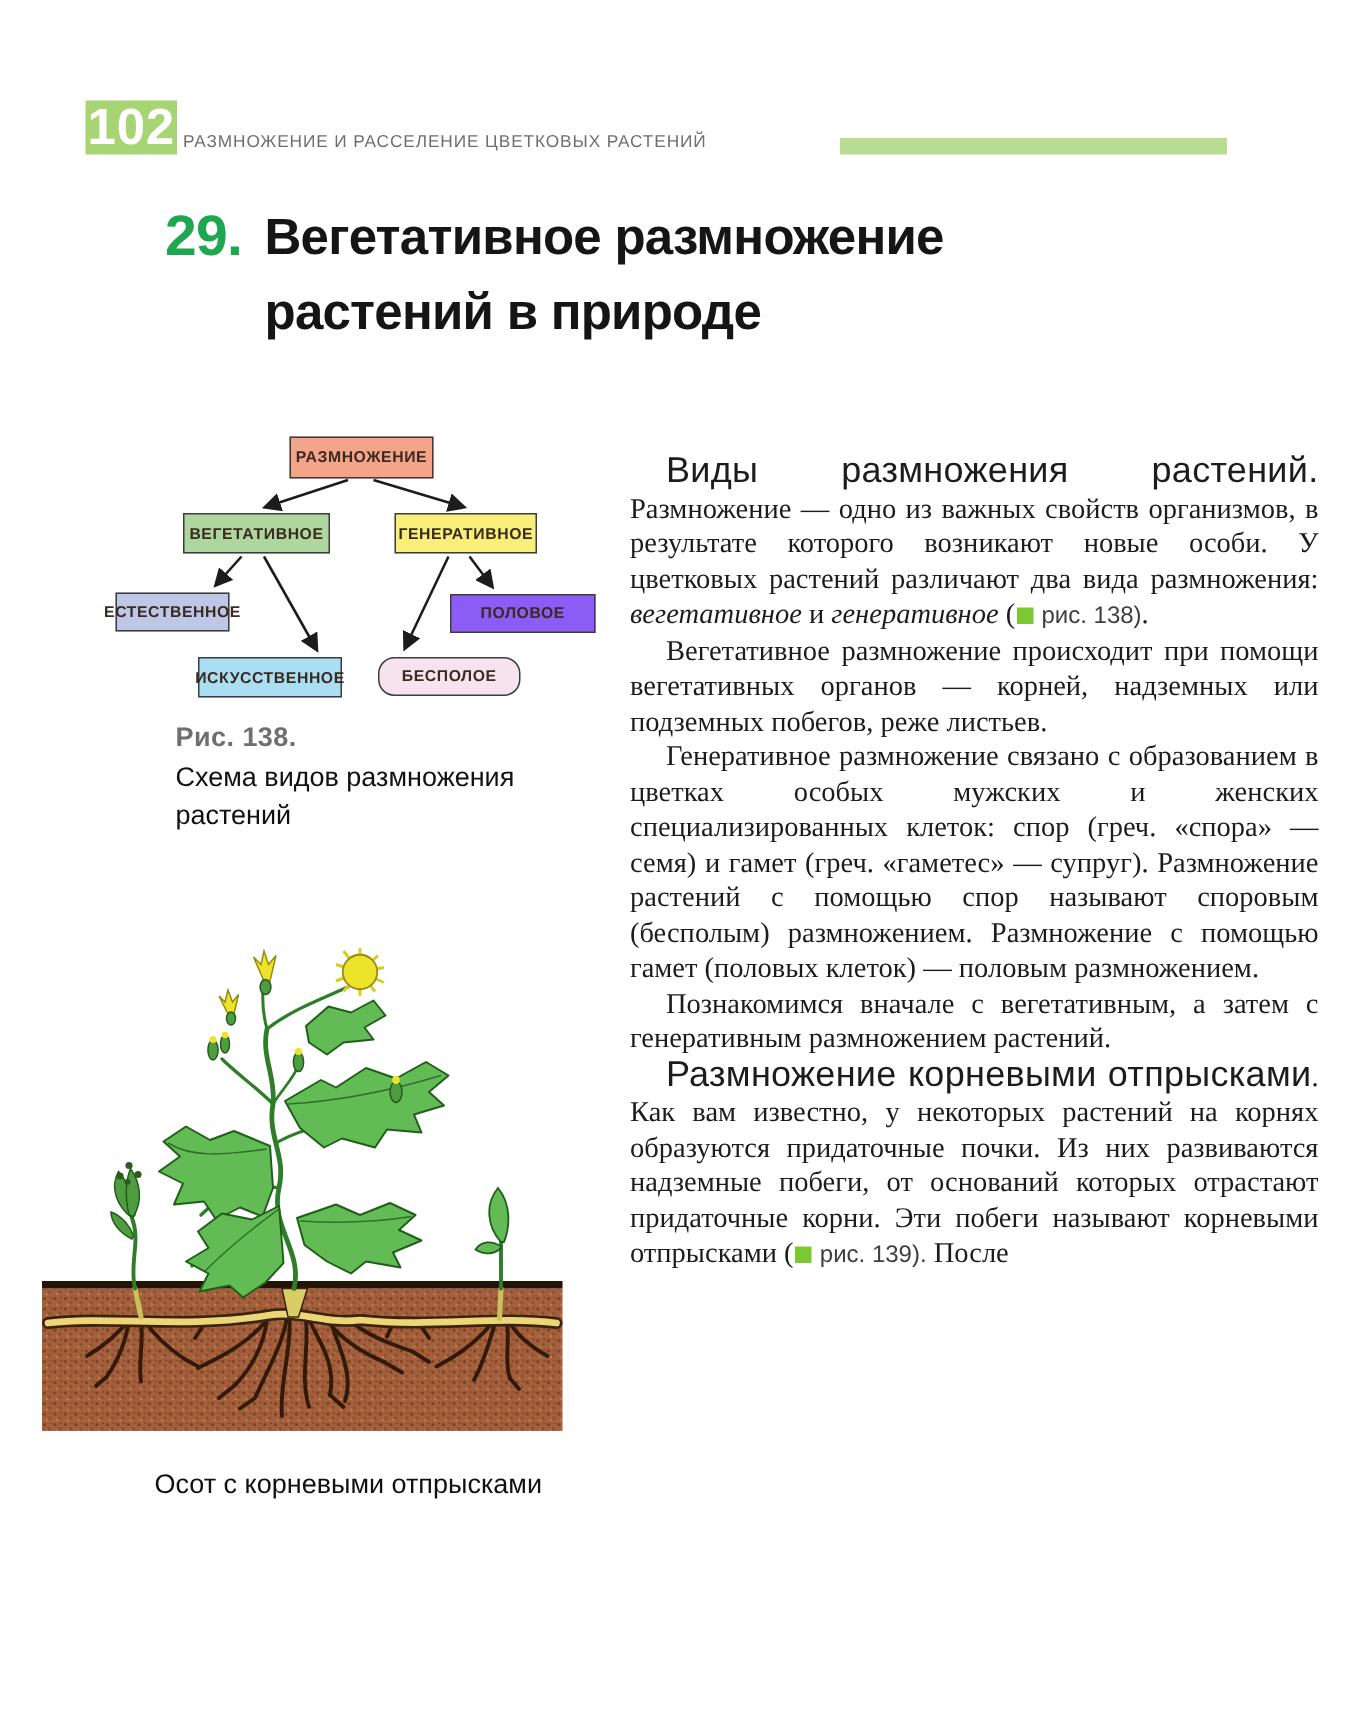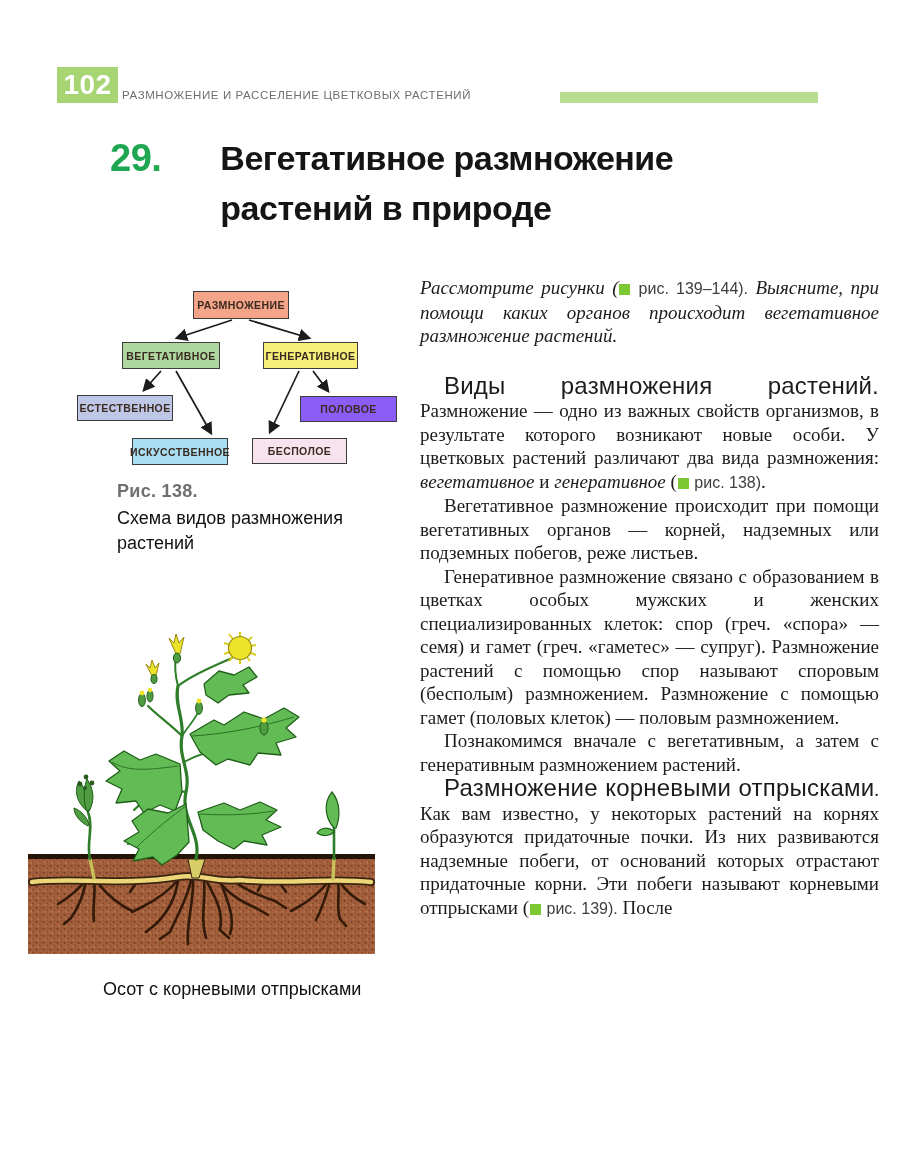--- a/index.html
+++ b/index.html
@@ -1,27 +1,27 @@
 <!DOCTYPE html>
 <html><head>
 <meta charset="utf-8">
 <style>
   html,body{margin:0;padding:0;background:#fff;}
   .page{position:relative;width:910px;height:1150px;background:#ffffff;overflow:hidden;
         font-family:"Liberation Sans",sans-serif;}
   
   .pagenum{position:absolute;left:57px;top:67px;width:61px;height:36px;background:#a8d573;
-           color:#ffffff;font-weight:700;font-size:28px;display:flex;align-items:center;justify-content:center;
+           color:#ffffff;font-weight:700;font-size:34px;display:flex;align-items:center;justify-content:center;
            letter-spacing:0.5px;}
   .runhead{position:absolute;left:122px;top:89px;font-size:11.5px;color:#6e6e6e;letter-spacing:0.6px;}
   .headbar{position:absolute;left:560px;top:92px;width:258px;height:11px;background:#b9dd90;}
   
   .title{position:absolute;left:110px;top:133px;display:flex;gap:15px;}
   .title-num{font-weight:700;font-size:38px;color:#1ea651;line-height:50px;letter-spacing:-0.5px;}
-  .title-text{font-weight:700;font-size:34px;color:#151515;line-height:50px;letter-spacing:-0.5px;margin-left:44px;}
+  .title-text{font-weight:700;font-size:34px;color:#151515;line-height:50px;letter-spacing:-0.5px;}
   .title-text span{display:block;}
   
   .flowchart{position:absolute;left:60px;top:283px;width:345px;height:192px;}
   .fc-arrows{position:absolute;left:0;top:0;}
   .chart-box{position:absolute;border:1.6px solid #3c3c3c;display:flex;align-items:center;justify-content:center;
              font-weight:700;font-size:10.5px;letter-spacing:0.4px;color:#3a2a20;box-sizing:border-box;}
   
   .caption{position:absolute;}
   .cap-num{font-size:18px;color:#6f6f6f;letter-spacing:0.3px;margin:0 0 4px 0;font-weight:bold;}
   .cap-text{font-size:18px;color:#111111;font-weight:400;margin:0;line-height:25px;}
@@ -70,24 +70,24 @@
         <path d="M101,88 L84,107" marker-end="url(#ah)"></path>
         <path d="M116,88 L151,150" marker-end="url(#ah)"></path>
         <path d="M239,88 L210,149" marker-end="url(#ah)"></path>
         <path d="M253,88 L268,108" marker-end="url(#ah)"></path>
       </g>
     </svg>
     <div>
         <div class="chart-box" style="left: 133px; top: 8px; width: 96px; height: 28px; background: rgb(244, 164, 136);">РАЗМНОЖЕНИЕ</div>
         <div class="chart-box" style="left: 62px; top: 59px; width: 98px; height: 27px; background: rgb(174, 215, 160);">ВЕГЕТАТИВНОЕ</div>
         <div class="chart-box" style="left: 203px; top: 59px; width: 95px; height: 27px; background: rgb(247, 239, 121);">ГЕНЕРАТИВНОЕ</div>
-        <div class="chart-box" style="left: 17px; top: 112px; width: 96px; height: 26px; background: rgb(191, 199, 230);">ЕСТЕСТВЕННОЕ</div>
+        <div class="chart-box" style="left: 17px; top: 112px; width: 76px; height: 26px; background: rgb(191, 199, 230);">ЕСТЕСТВЕННОЕ</div>
         <div class="chart-box" style="left: 240px; top: 113px; width: 97px; height: 26px; background: #8b5cf6;">ПОЛОВОЕ</div>
         <div class="chart-box" style="left: 72px; top: 155px; width: 96px; height: 27px; background: rgb(169, 222, 243);">ИСКУССТВЕННОЕ</div>
-        <div class="chart-box" style="left: 192px; top: 155px; width: 95px; height: 26px; background: rgb(247, 227, 238);">БЕСПОЛОЕ</div>
+        <div class="chart-box" style="left: 192px; top: 155px; width: 95px; height: 26px; background: rgb(247, 227, 238); border-radius: 11px;">БЕСПОЛОЕ</div>
       </div>
   </div>
 
   <div class="caption cap138">
     <p class="cap-num">Рис. 138.</p>
     <p class="cap-text">Схема видов размножения растений</p>
   </div>
 
   <svg class="fig139" viewBox="0 0 350 345">
     <defs>
@@ -207,21 +207,20 @@
         <path d="M306,219 C300,215 293,215 289,221 C295,225 302,224 306,220 Z"></path>
       </g>
     </g>
   </svg>
 
   <div class="caption cap139">
     <p class="cap-text">Осот с корневыми отпрысками</p>
   </div>
 
   <div class="article">
-      <p class="para intro"><span class="i">Рассмотрите рисунки (</span><span class="sq"></span><span class="fig"> рис. 139–144).</span><span class="i"> Выясните, при помощи каких органов происходит вегетативное размножение растений.</span></p>
       <p class="para body gap"><span class="b">Виды размножения растений. </span><span class="r">Размножение — одно из важных свойств организмов, в результате которого возникают новые особи. У цветковых растений различают два вида размножения: </span><span class="i">вегетативное</span><span class="r"> и </span><span class="i">генеративное</span><span class="r"> (</span><span class="sq"></span><span class="fig"> рис. 138)</span><span class="r">.</span></p>
       <p class="para body"><span class="r">Вегетативное размножение происходит при помощи вегетативных органов — корней, надземных или подземных побегов, реже листьев.</span></p>
       <p class="para body"><span class="r">Генеративное размножение связано с образованием в цветках особых мужских и женских специализированных клеток: спор (греч. «спора» — семя) и гамет (греч. «гаметес» — супруг). Размножение растений с помощью спор называют споровым (бесполым) размножением. Размножение с помощью гамет (половых клеток) — половым размножением.</span></p>
       <p class="para body"><span class="r">Познакомимся вначале с вегетативным, а затем с генеративным размножением растений.</span></p>
       <p class="para body"><span class="b">Размножение корневыми отпрысками</span><span class="r">. Как вам известно, у некоторых растений на корнях образуются придаточные почки. Из них развиваются надземные побеги, от оснований которых отрастают придаточные корни. Эти побеги называют корневыми отпрысками (</span><span class="sq"></span><span class="fig"> рис. 139).</span><span class="r"> После</span></p>
     </div>
 
 </div>
 
 </body></html>

